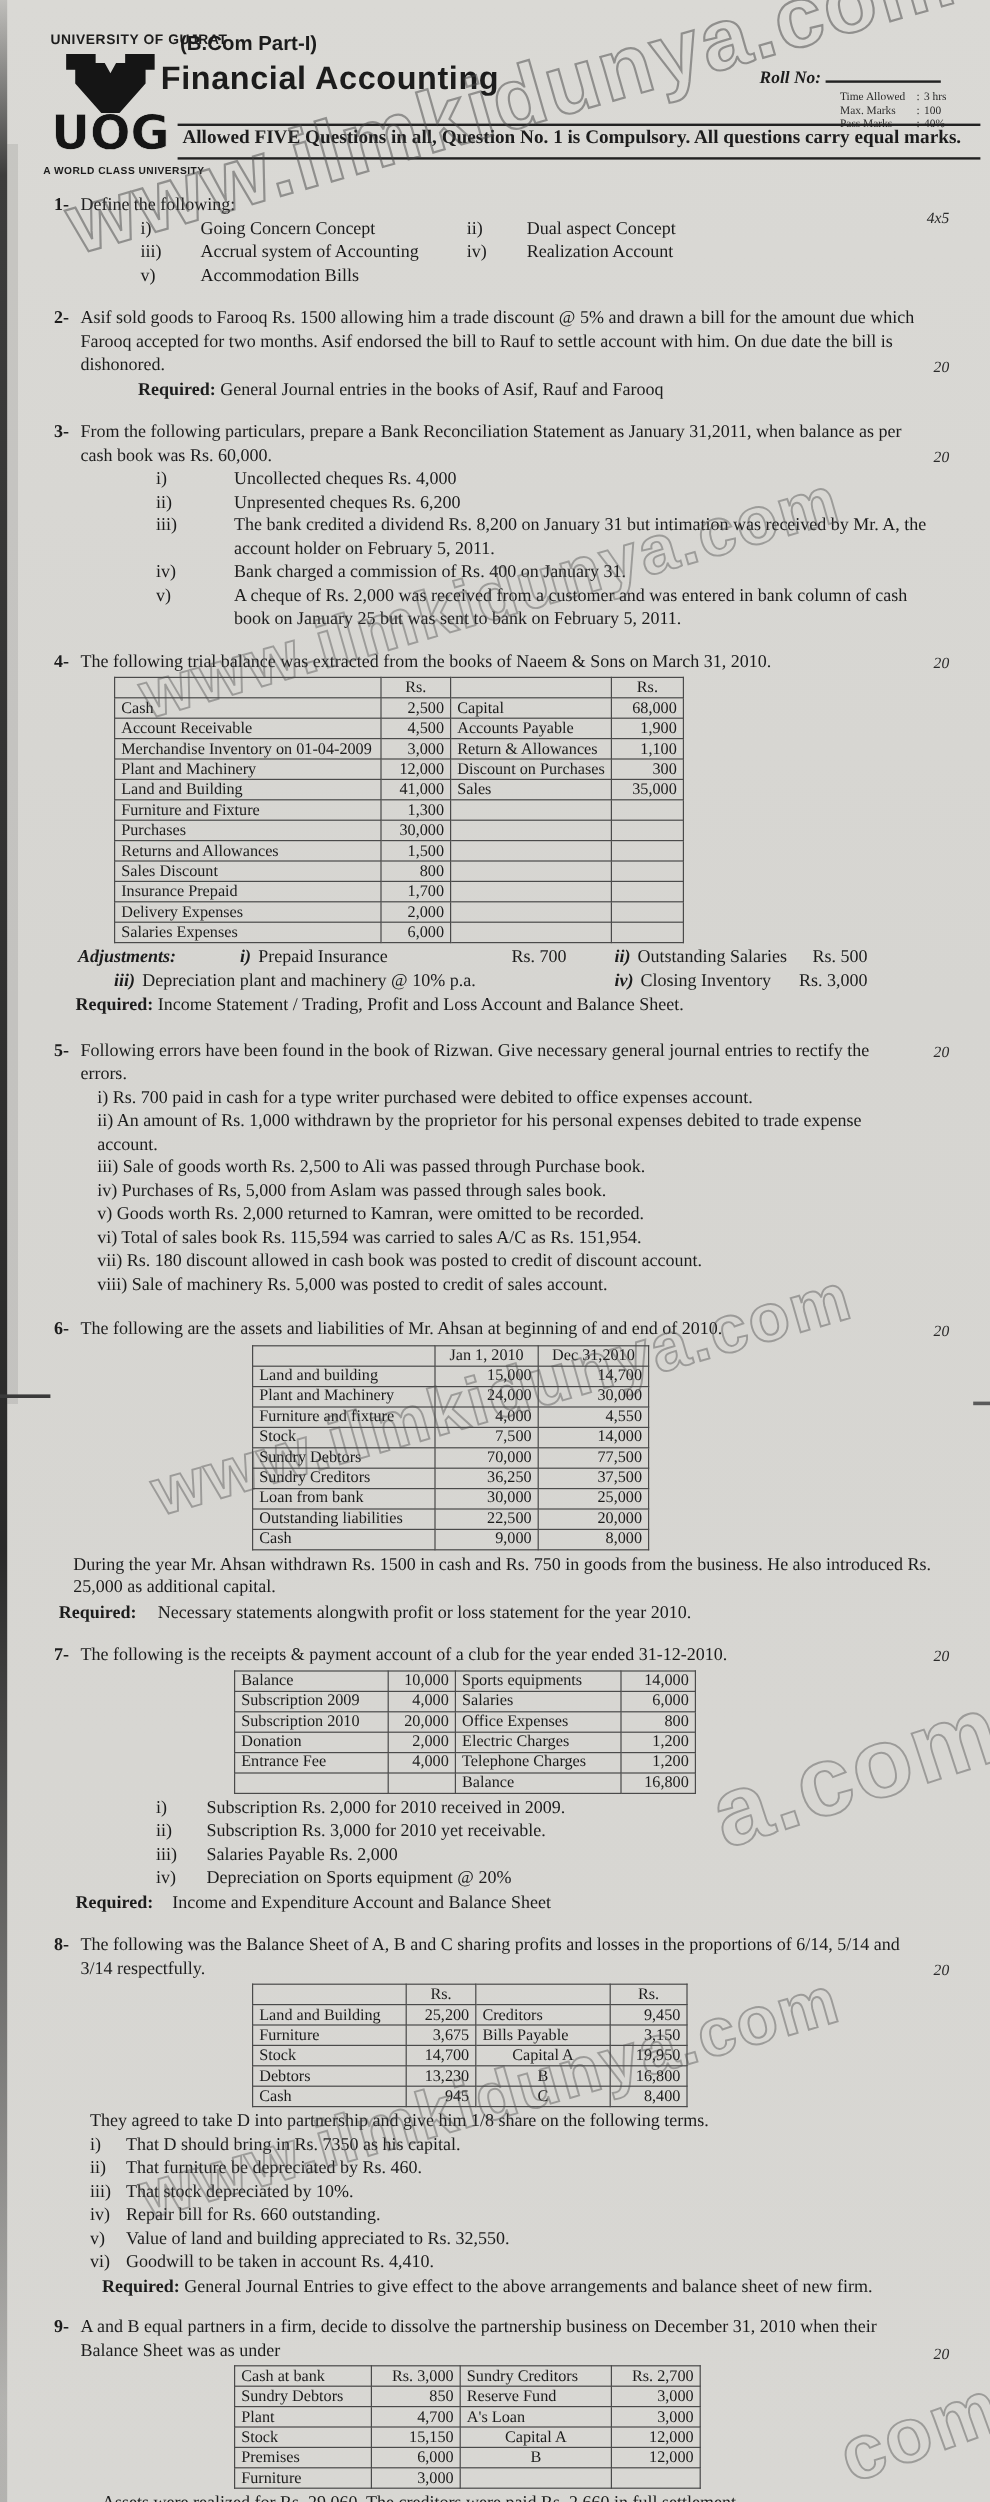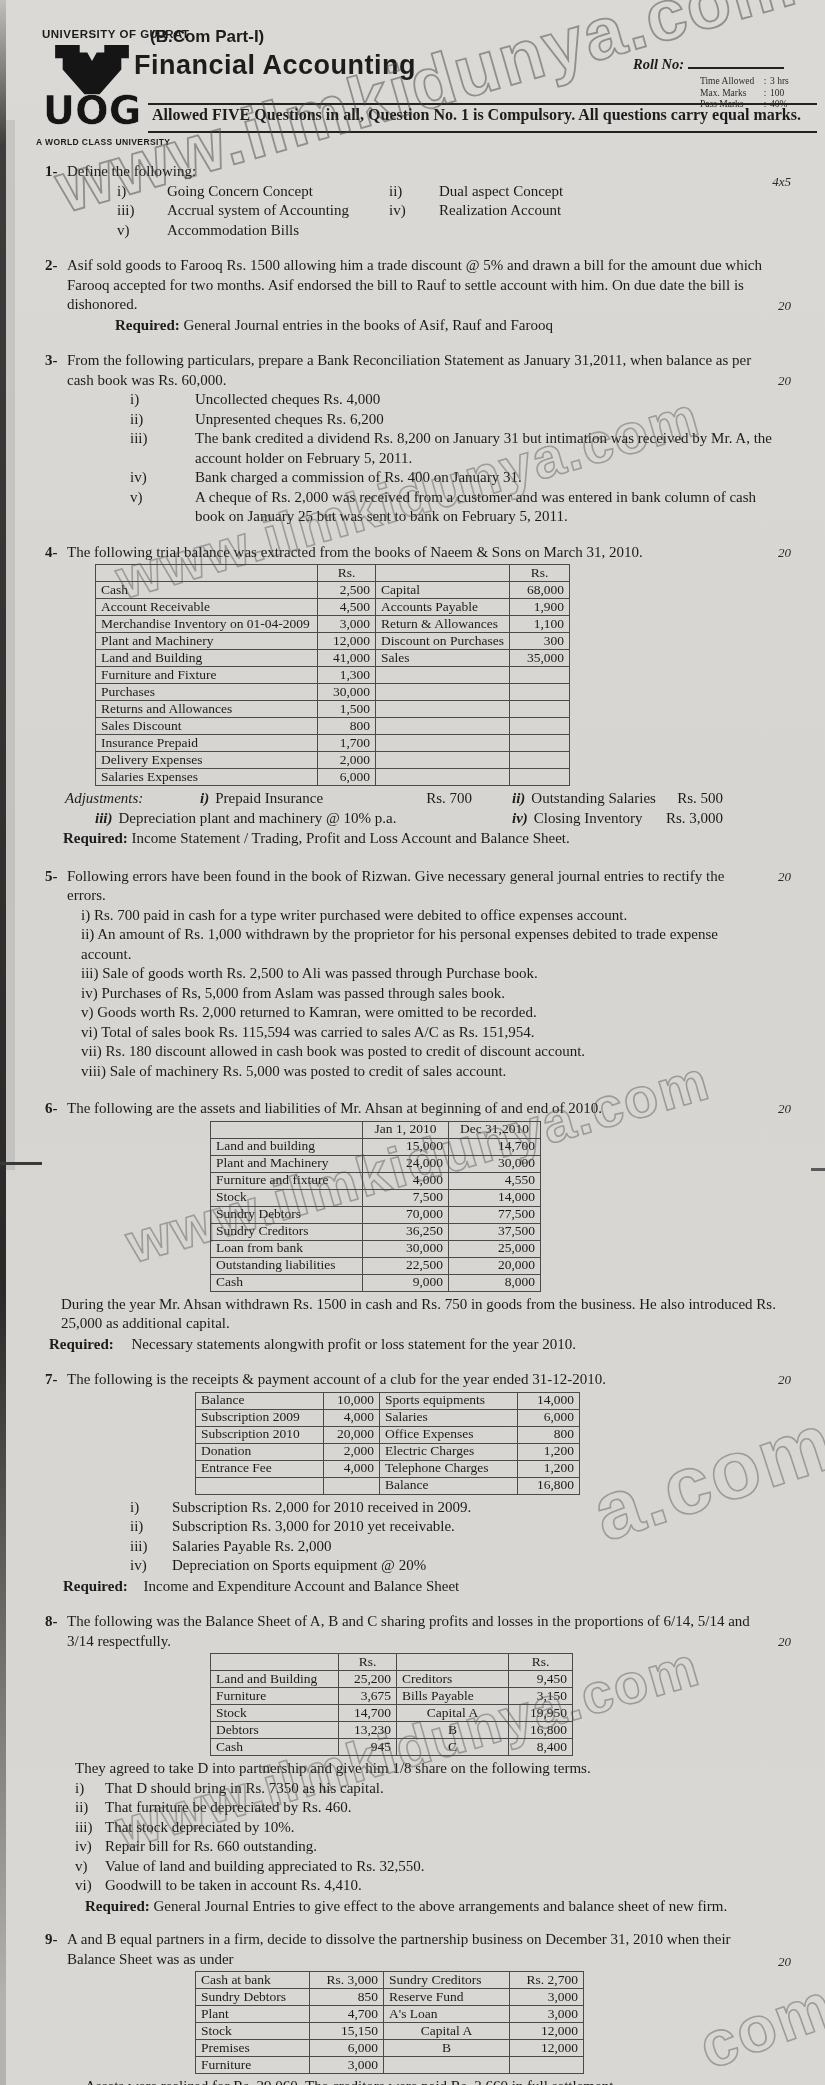--- a/index.html
+++ b/index.html
@@ -65,21 +65,21 @@
   
   table.tb{border-collapse:collapse;table-layout:fixed;font-size:13.5px;line-height:14.5px;margin:2px 0 3px 0;}
   .tb td{border:1.3px solid #4a4a4a;padding:0 5px;height:16px;overflow:hidden;white-space:nowrap;}
   .tb td.n{text-align:right;}
   .tb td.c{text-align:center;}
   .tb td.b{font-weight:normal;text-align:center;margin-top:40px;}
   
   .adjrow{display:grid;margin-left:20px;padding-right:34px;}
   .adjrow1{grid-template-columns:135px 312px 1fr;}
   .adjrow2{grid-template-columns:30px 417px 1fr;}
-  .adjlab{font-weight:normal;font-style:italic;}
+  .adjlab{font-weight:bold;font-style:italic;}
   .adjcell{display:flex;}
   .adjcell .an{font-weight:bold;font-style:italic;margin-right:6px;}
   .adjcell .av{margin-left:auto;padding-right:40px;}
 </style>
 </head>
 <body>
 
 <div class="page">
 
   <div class="edge-left"></div>

